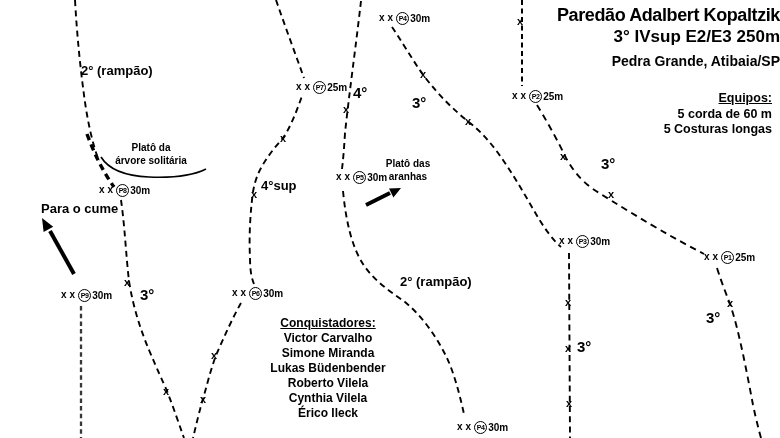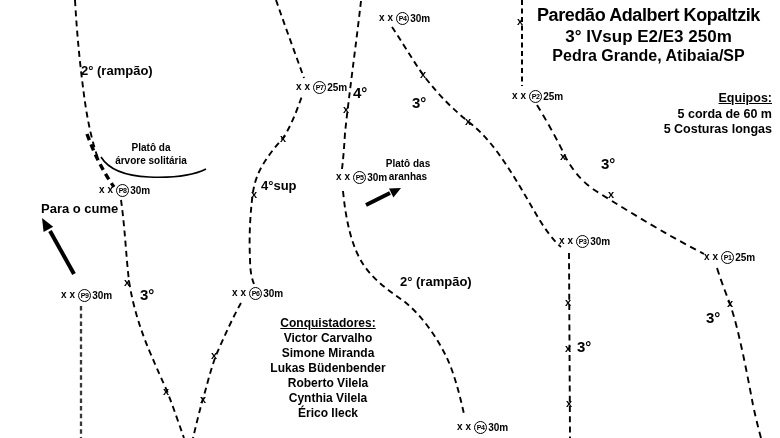--- a/index.html
+++ b/index.html
@@ -2,24 +2,24 @@
 <html><head>
 <meta charset="utf-8">
 <style>
   html,body{margin:0;padding:0;background:#fff;}
   .stage{
     position:relative;width:780px;height:438px;background:#ffffff;
     font-family:"Liberation Sans",sans-serif;color:#000;overflow:hidden;
   }
   .stage svg{position:absolute;left:0;top:0;}
   .abs{position:absolute;}
-  .title-block{position:absolute;right:20px;top:5px;text-align:center;}
+  .title-block{position:absolute;right:0;top:5px;text-align:right;}
   .title-line1{font-size:18px;font-weight:bold;letter-spacing:-0.4px;white-space:nowrap;}
   .title-line2{font-size:17px;font-weight:bold;margin-top:1px;white-space:nowrap;}
-  .title-line3{font-size:16px;font-weight:bold;margin-top:0;white-space:nowrap;}
+  .title-line3{font-size:14px;font-weight:bold;margin-top:6px;white-space:nowrap;}
   .equip-block{position:absolute;right:8px;top:91px;text-align:right;font-weight:bold;
     font-size:12.5px;line-height:15.5px;}
   .equip-heading{text-decoration:underline;}
   .conq-block{position:absolute;left:253px;top:316px;width:150px;text-align:center;
     font-weight:bold;font-size:12px;line-height:15px;}
   .conq-heading{text-decoration:underline;}
   .summit-label{font-weight:bold;font-size:13px;white-space:nowrap;padding-left:37px;}
   .feat{position:absolute;text-align:center;font-weight:bold;font-size:10px;line-height:13px;}
   .grade{position:absolute;font-weight:bold;white-space:nowrap;}
   .belay{position:absolute;display:flex;align-items:center;height:14px;}

